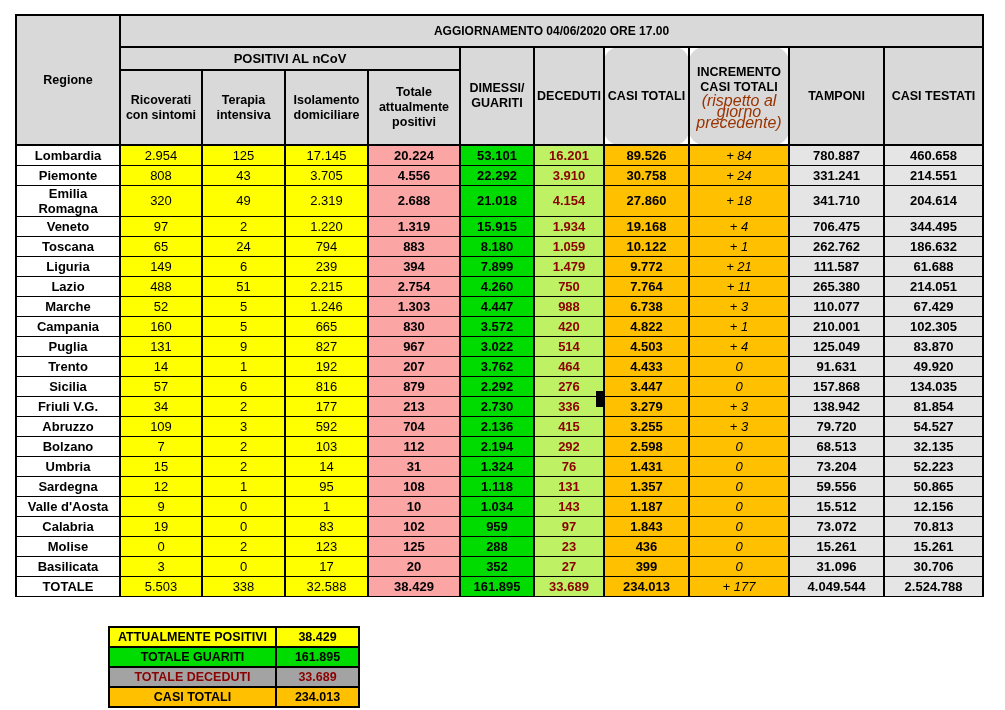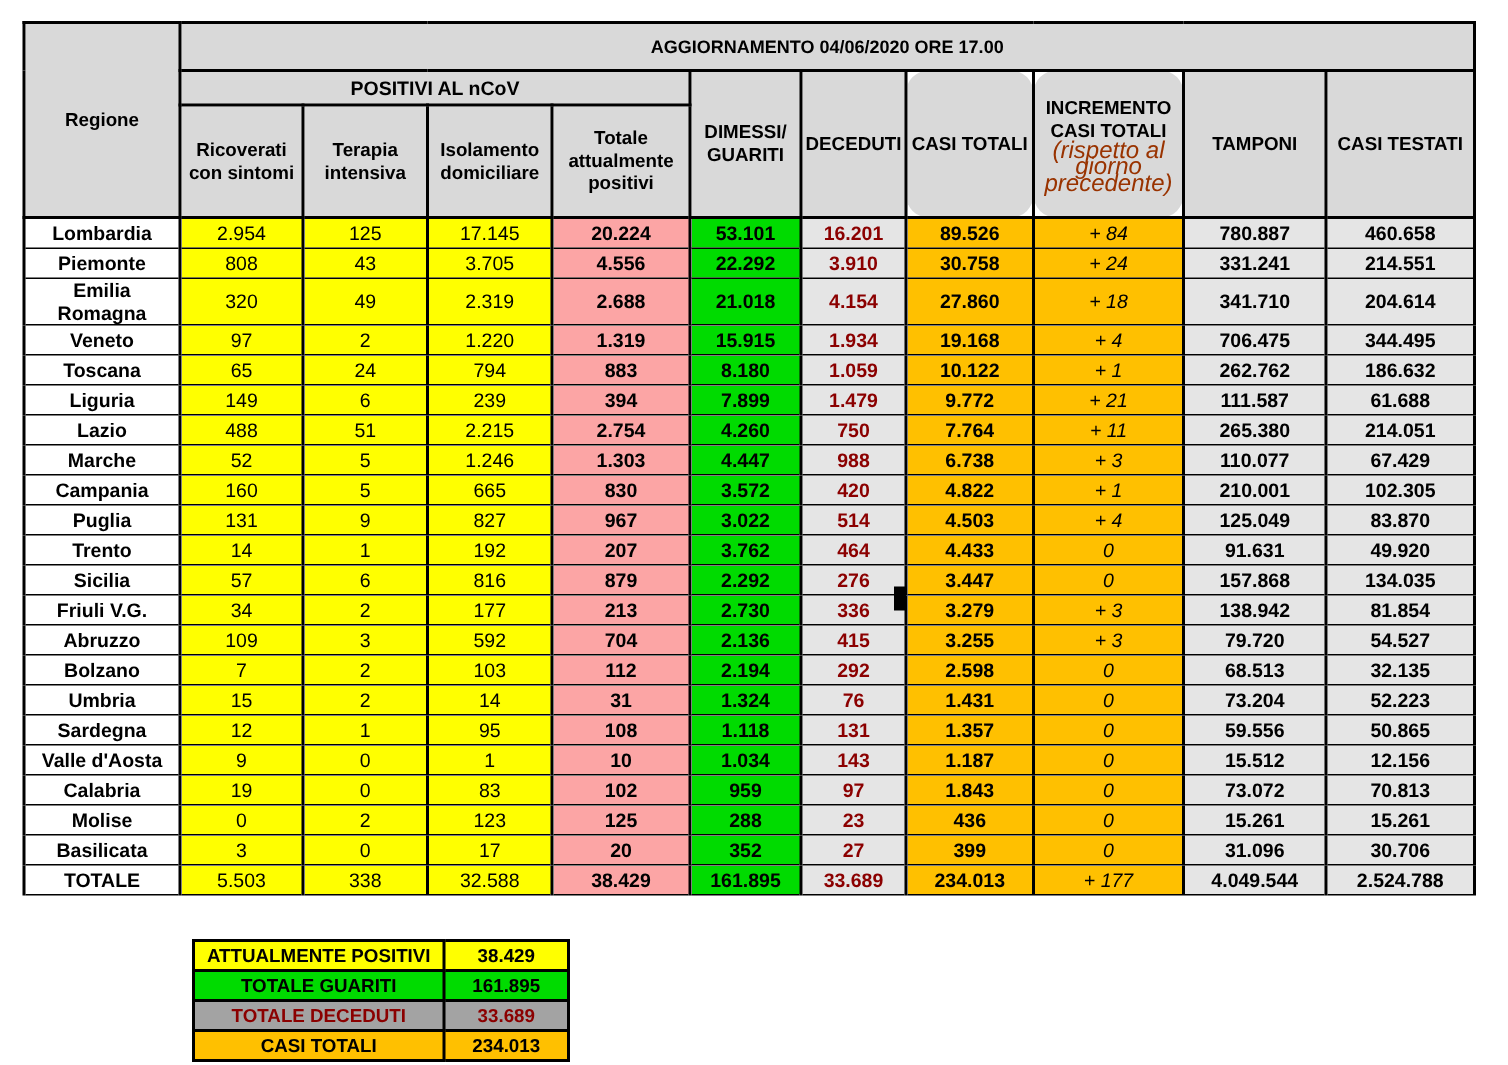--- a/index.html
+++ b/index.html
@@ -17,29 +17,29 @@
   .t-group{font-size:13px;height:23px;}
   .t-sub{font-size:12.5px;height:75px;line-height:15px;}
   th.hd-orange{background:#FFC000;border-radius:15px;}
   th.hd-gray{background:#BFBFBF;}
   .inc-note{display:block;font-weight:normal;font-style:italic;font-size:16px;color:#993300;line-height:11px;}
 
   td.c-name{background:#fff;font-weight:bold;font-size:13px;margin-left:48px;}
   td.c-y{background:#FFFF00;}
   td.c-yb{background:#fca5a5;font-weight:bold;}
   td.c-g{background:#00DB00;font-weight:bold;}
-  td.c-r{background:#e5e5e5;font-weight:bold;color:#8B0000;}
+  td.c-r{background:#bef264;font-weight:bold;color:#8B0000;}
   td.c-o{background:#FFC000;font-weight:bold;}
   td.c-i{background:#FFC000;font-style:italic;}
   td.c-gr{background:#e5e5e5;font-weight:bold;}
   tr.total td{border-top-width:3px;height:22px;}
   tr.total td.c-name{font-weight:bold;}
 
   
-  #summary-table{position:absolute;left:128px;top:626px;border-collapse:collapse;table-layout:fixed;}
+  #summary-table{position:absolute;left:108px;top:626px;border-collapse:collapse;table-layout:fixed;}
   #summary-table td{border:2px solid #000;height:20px;text-align:center;vertical-align:middle;
     font-size:12.5px;font-weight:bold;padding:0 2px;box-sizing:border-box;}
   .s-yellow{background:#FFFF00;}
   .s-green{background:#00DB00;}
   .s-red{background:#a3a3a3;color:#8B0000;}
   .s-orange{background:#FFC000;}
 
   
   #artifact{position:absolute;left:596px;top:391px;width:8px;height:16px;background:#000;}
 </style>

